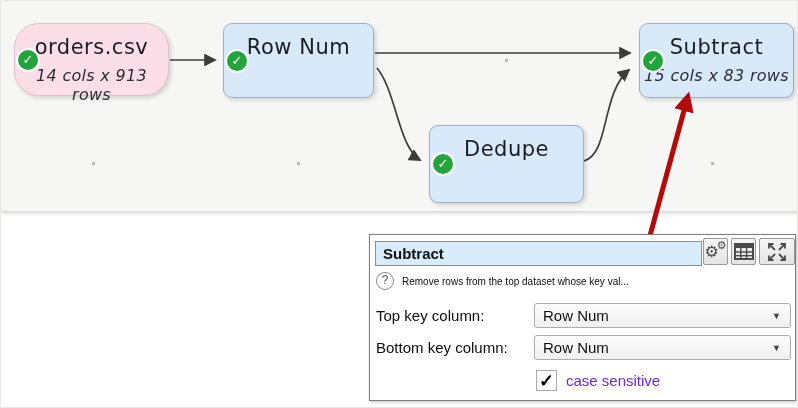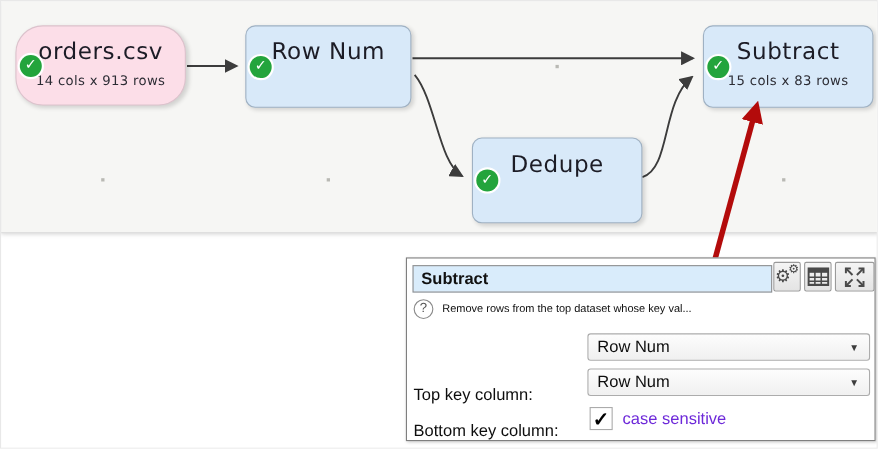--- a/index.html
+++ b/index.html
@@ -31,21 +31,21 @@
   }
   .node-blue { background:#d8e9f9; border:1.5px solid #9fb1c3; border-radius:9px; }
   .node-rownum  { left:222px; top:22px;  width:151px; height:75px; }
   .node-dedupe  { left:428px; top:124px; width:155px; height:78px; }
   .node-subtract{ left:638px; top:22px;  width:155px; height:75px; }
 
   .node-title {
     margin-top:11px; font-size:21px; color:#1c1c26; letter-spacing:0.5px;
     white-space:nowrap;
   }
-  .node-sub { margin-top:7px; font-size:12px; color:#2c2c34; letter-spacing:0.3px; }
+  .node-sub { margin-top:7px; font-size:16px; color:#2c2c34; letter-spacing:0.3px;font-style:italic; }
   .check-badge {
     position:absolute; left:3px; top:50%; margin-top:-10px;
     width:20px; height:20px; border-radius:50%;
     background:#23a43c; box-shadow:0 0 0 2px #ffffff;
     color:#ffffff; font-size:13px; font-weight:bold;
     line-height:20px; text-align:center;
   }
 
   
   .annotation-layer { position:absolute; left:0; top:0; width:798px; height:408px; pointer-events:none; }
@@ -79,21 +79,21 @@
   .help-row { position:absolute; left:6px; top:36px; width:416px; height:20px; display:flex; align-items:center; }
   .help-icon {
     width:18px; height:18px; border:1.4px solid #8a8a8a; border-radius:50%;
     color:#555; font-size:12px; line-height:15px; text-align:center;
     flex:0 0 auto; cursor:pointer;
   }
   .help-text {
     margin-left:8px; white-space:nowrap; overflow:hidden; font-size:10px; color:#0d0d0d;
   }
 
-  .field-label { position:absolute; left:6px; font-size:15px; color:#0d0d0d; white-space:nowrap;margin-top:44px; }
+  .field-label { position:absolute; left:6px; font-size:15px; color:#0d0d0d; white-space:nowrap; }
   .lbl-top    { top:72px; }
   .lbl-bottom { top:104px; }
 
   .dropdown {
     position:absolute; left:164px; width:257px; height:25px;
     background:linear-gradient(#fdfdfd,#f0f0f0);
     border:1px solid #acacac; border-radius:3px;
     display:flex; align-items:center; padding:0 24px 0 8px; cursor:pointer;
   }
   .dd-top    { top:68px; }

